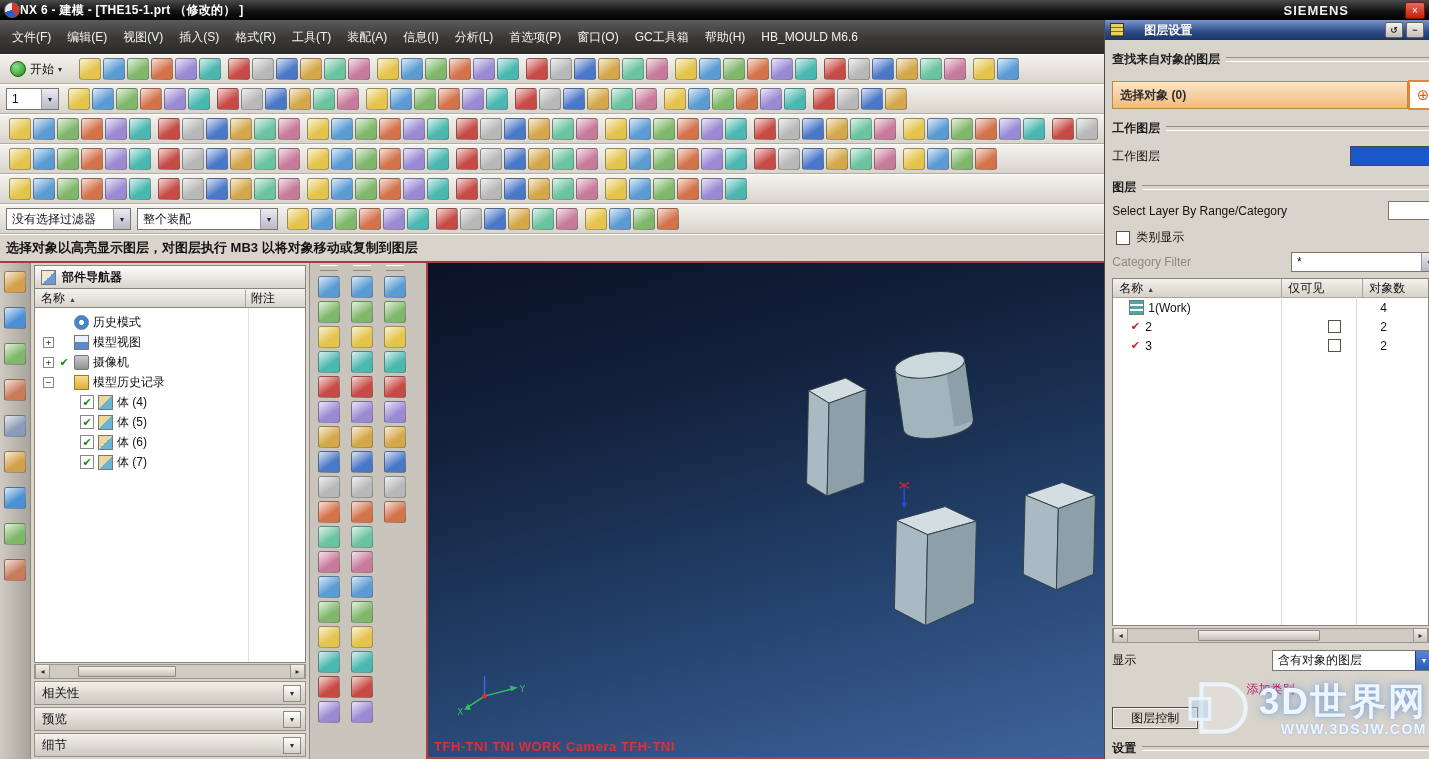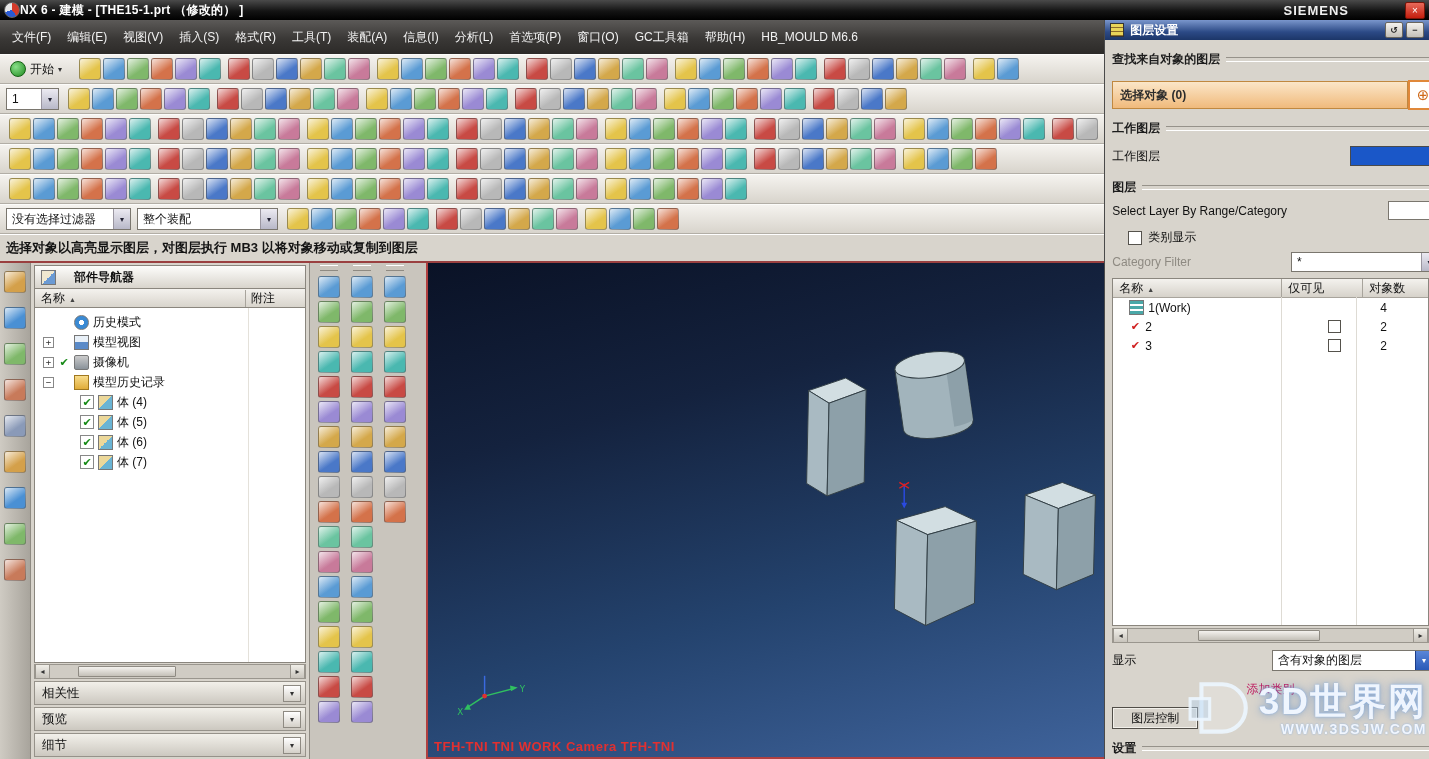--- a/index.html
+++ b/index.html
@@ -69,21 +69,21 @@
   .resbar{width:30px;background:linear-gradient(90deg,#cfcbc3,#a8a49c);display:flex;flex-direction:column;
     align-items:center;padding-top:8px;gap:14px;border-right:1px solid #8e8a82;}
   .resbar .tbi{margin:0;}
   .resbar .tbi:nth-of-type(5n+1){--c:#d4a04a;}
   .resbar .tbi:nth-of-type(5n+2){--c:#4a90d4;}
   .resbar .tbi:nth-of-type(5n+3){--c:#7fb86a;}
   .resbar .tbi:nth-of-type(5n+4){--c:#c87a5a;}
   .resbar .tbi:nth-of-type(5n+5){--c:#8a9ab8;}
   
   .navpanel{width:272px;display:flex;flex-direction:column;background:#d8d4cc;padding:2px 3px;border-right:1px solid #8e8a82;}
-  .nav-title{height:22px;display:flex;align-items:center;gap:18px;padding:0 6px;font-weight:bold;
+  .nav-title{height:22px;display:flex;align-items:center;gap:6px;padding:0 6px;font-weight:bold;
     background:linear-gradient(#fdfdfb,#d8d4cc);border:1px solid #8a867e;}
   .nav-title-ico{width:13px;height:13px;background:linear-gradient(135deg,#f0e8d0 50%,#6a9ad4 50%);border:1px solid #777;}
   .nav-cols{height:18px;display:flex;align-items:center;border:1px solid #8a867e;border-top:none;
     background:linear-gradient(#f4f2ee,#d8d4cc);font-size:12px;}
   .nav-col-name{flex:1;padding-left:6px;display:flex;align-items:center;gap:4px;}
   .sort-tri::after{content:"▲";font-size:7px;color:#444;}
   .nav-col-note{width:54px;border-left:1px solid #a8a49c;padding-left:5px;}
   .tree{flex:1;background:#fff;border:1px solid #8a867e;border-top:none;overflow:hidden;
     padding-top:4px;position:relative;}
   .tree::after{content:"";position:absolute;top:0;bottom:0;right:56px;border-left:1px solid #e4e1da;}
@@ -130,21 +130,21 @@
   .vt .tbi:nth-of-type(12n+11){--c:#6ac4a0;}
   .vt .tbi:nth-of-type(12n+12){--c:#c87a9a;}
   
   .viewport{flex:1;position:relative;min-width:0;
     border-left:2px solid #b04040;border-bottom:2px solid #b04040;
     background:linear-gradient(165deg,#0a1226 0%,#14223e 30%,#24436e 65%,#3f639b 100%);}
   .viewport svg{position:absolute;inset:0;}
   .vp-status{position:absolute;left:6px;bottom:3px;color:#e23030;font-weight:bold;font-size:13px;letter-spacing:.5px;}
   
   .dialog{width:324px;display:flex;flex-direction:column;background:#d8d4cc;border-left:1px solid #4a4a4a;position:relative;}
-  .dlg-title{height:20px;display:flex;align-items:center;gap:6px;padding:0 5px;color:#fff;font-weight:bold;
+  .dlg-title{height:20px;display:flex;align-items:center;gap:20px;padding:0 5px;color:#fff;font-weight:bold;
     background:linear-gradient(#7a96cc,#2c4a86 60%,#1c3668);}
   .dlg-title-ico{width:12px;height:12px;background:repeating-linear-gradient(#e8d45a 0 3px,#8a6a2a 3px 4px);border:1px solid #333;}
   .dlg-btns{margin-left:auto;display:flex;gap:3px;}
   .dlg-btn{width:16px;height:14px;background:linear-gradient(#f4f2ee,#c4c0b8);border:1px solid #6a665e;
     display:flex;align-items:center;justify-content:center;font-size:9px;color:#222;border-radius:2px;}
   .dlg-btn-reset::after{content:"↺";}
   .dlg-btn-min::after{content:"−";}
   .dlg-body{flex:1;display:flex;flex-direction:column;padding:4px 0 2px 7px;overflow:hidden;min-height:0;}
   .sec{display:flex;align-items:center;gap:6px;font-weight:bold;color:#1c1c1c;margin:7px 0 3px;}
   .sec::after{content:"";flex:1;height:3px;border-top:1px solid #96928a;border-bottom:1px solid #fff;}
@@ -673,21 +673,21 @@
         <span class="work-input" data-name="work-layer-input"></span>
       </div>
 
       <div class="sec" data-name="layers-section">
         <span data-name="layers-section-label">图层</span>
       </div>
       <div class="fieldrow" style="margin-top:2px">
         <span data-name="range-category-label">Select Layer By Range/Category</span>
         <span class="range-input" data-name="range-category-input"></span>
       </div>
-      <div class="fieldrow" style="margin:3px 16px">
+      <div class="fieldrow" style="margin:3px 4px">
         <span class="cbox" data-name="category-display-checkbox"></span>
         <span data-name="category-display-label">类别显示</span>
       </div>
       <div class="fieldrow" style="margin:3px 0">
         <span class="dim" data-name="category-filter-label">Category Filter</span>
         <span class="combo cat-combo" data-name="category-filter-combo">
           <span data-name="category-filter-value">*</span>
           <span class="arw" data-name="chevron-down-icon"></span>
         </span>
       </div>

